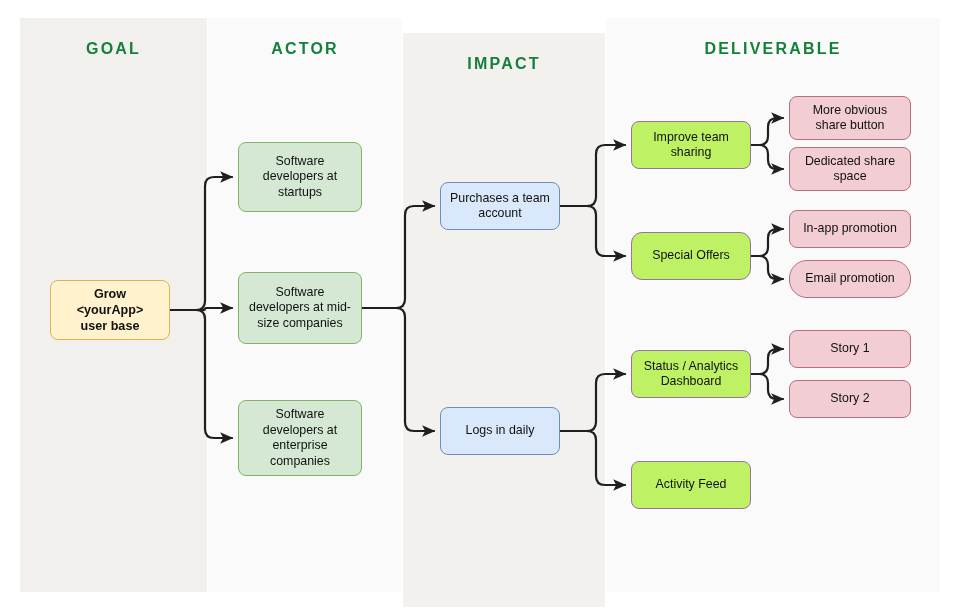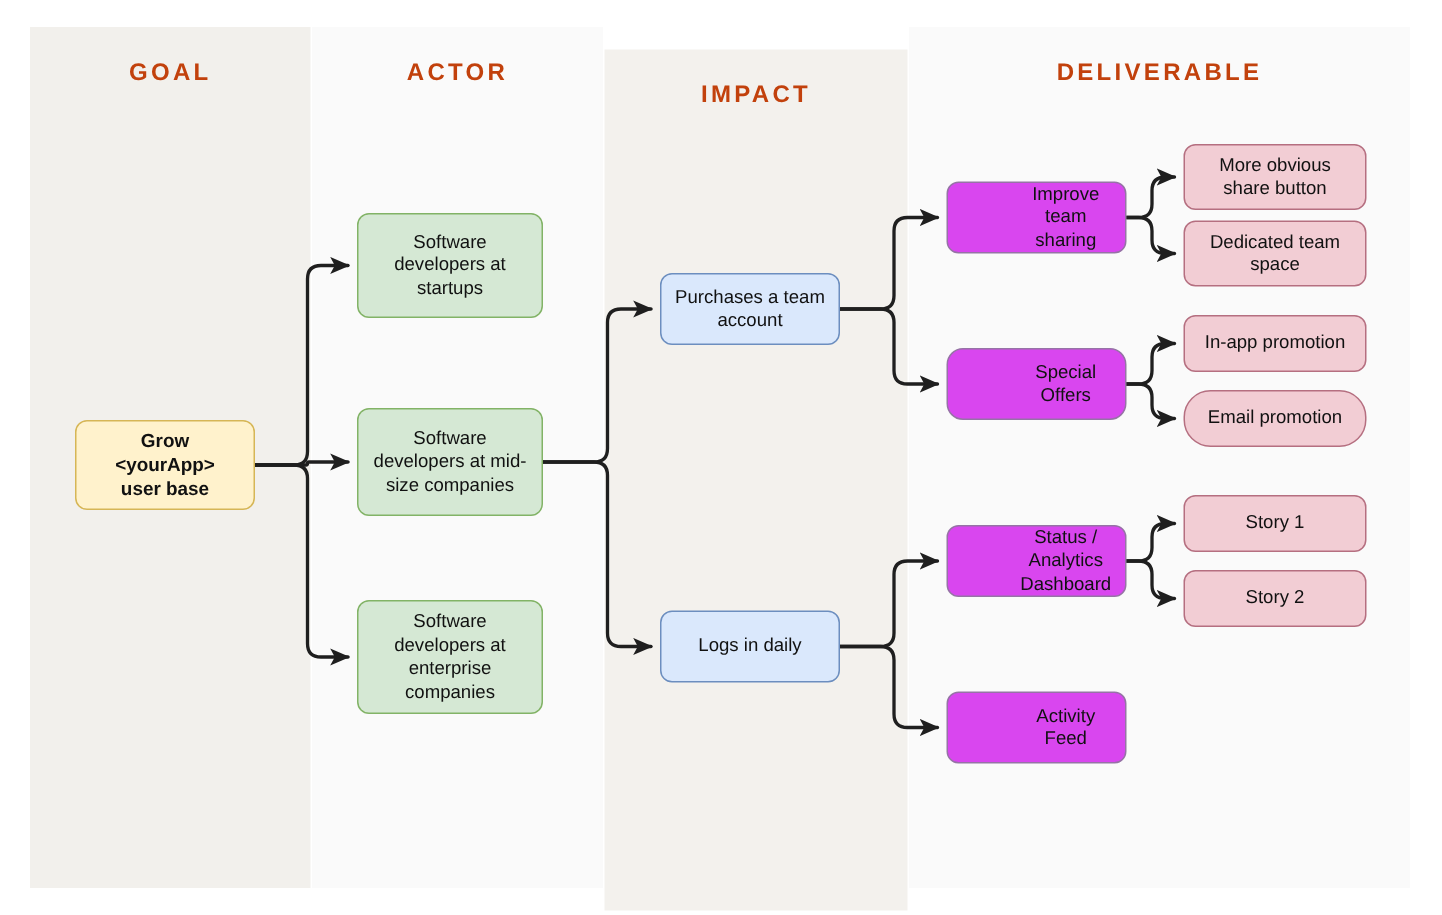--- a/index.html
+++ b/index.html
@@ -25,21 +25,21 @@
     box-sizing: border-box;
   }
   .band-title {
     position: absolute;
     top: 22px;
     width: 100%;
     text-align: center;
     font-size: 16px;
     font-weight: bold;
     letter-spacing: 2.2px;
-    color: #c2410c;
+    color: #15803d;
     font-family: "Liberation Sans", sans-serif;
   }
   
   .node {
     position: absolute;
     box-sizing: border-box;
     border-radius: 8px;
     border-width: 1.3px;
     border-style: solid;
     display: flex;
@@ -54,21 +54,21 @@
   }
   .node.goal {
     background: #fff2cc;
     border-color: #d6b656;
     font-weight: bold;
     font-size: 12.6px;
     line-height: 16px;
   }
   .node.actor  { background: #d5e8d4; border-color: #82b366; text-align: center; }
   .node.impact { background: #dae8fc; border-color: #6c8ebf; }
-  .node.deliv  { background: #d946ef; border-color: #9673a6; padding-left: 46px; }
+  .node.deliv  { background: #bef264; border-color: #9673a6; }
   .node.story  { background: #f2cdd4; border-color: #b56f80; }
 
   svg.edges {
     position: absolute; left: 0; top: 0;
     width: 961px; height: 610px;
     pointer-events: none;
   }
 </style>
 </head>
 <body>
@@ -130,20 +130,20 @@
 account</div>
       <div class="node impact" style="left: 440px; top: 407px; width: 120px; height: 48px;">Logs in daily</div>
       <div class="node deliv" style="left: 631px; top: 121px; width: 120px; height: 48px;">Improve team
 sharing</div>
       <div class="node deliv" style="left: 631px; top: 232px; width: 120px; height: 48px; border-radius: 11px;">Special Offers</div>
       <div class="node deliv" style="left: 631px; top: 350px; width: 120px; height: 48px;">Status / Analytics
 Dashboard</div>
       <div class="node deliv" style="left: 631px; top: 461px; width: 120px; height: 48px;">Activity Feed</div>
       <div class="node story" style="left: 789px; top: 96px; width: 122px; height: 44px;">More obvious
 share button</div>
-      <div class="node story" style="left: 789px; top: 147px; width: 122px; height: 44px;">Dedicated team
+      <div class="node story" style="left: 789px; top: 147px; width: 122px; height: 44px;">Dedicated share
 space</div>
       <div class="node story" style="left: 789px; top: 210px; width: 122px; height: 38px; text-align: center;">In-app promotion</div>
       <div class="node story" style="left: 789px; top: 260px; width: 122px; height: 38px; border-radius: 18px;">Email promotion</div>
       <div class="node story" style="left: 789px; top: 330px; width: 122px; height: 38px;">Story 1</div>
       <div class="node story" style="left: 789px; top: 380px; width: 122px; height: 38px;">Story 2</div>
     </div>
 </div>
 
 </body></html>

